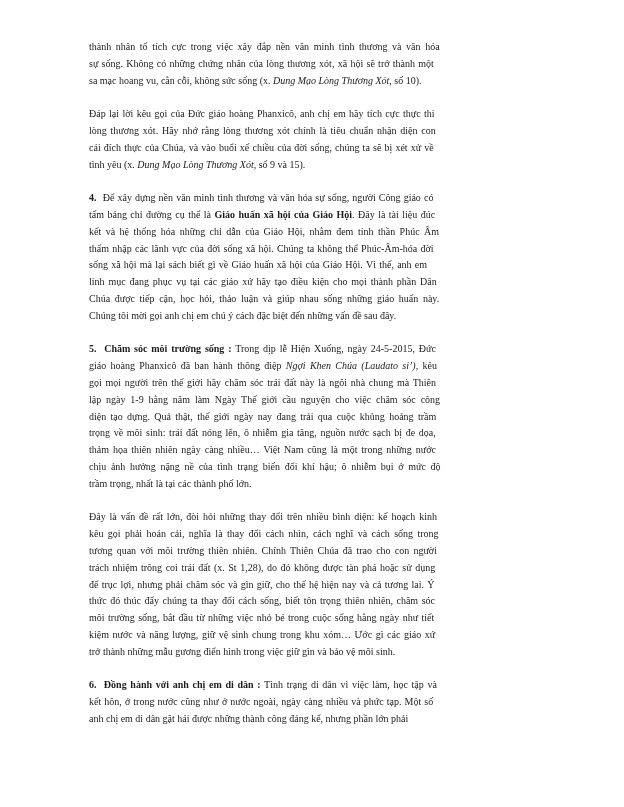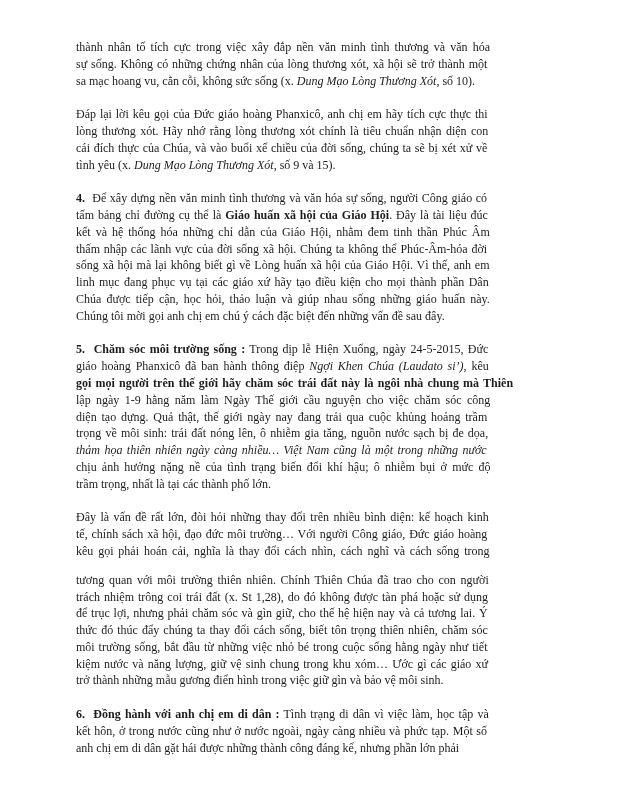--- a/index.html
+++ b/index.html
@@ -6,25 +6,25 @@
   .page {
     position: relative;
     width: 624px;
     height: 807px;
     background: #ffffff;
     overflow: hidden;
     font-family: "Liberation Serif", "DejaVu Serif", serif;
   }
   .text-block {
     position: absolute;
-    left: 76px;
+    left: 89px;
     top: 39px;
     width: 471px;
     color: #1c1c1c;
-    font-size: 12px;
+    font-size: 10px;
     line-height: 16.8px;
     text-rendering: optimizeLegibility;
   }
   .para { margin: 0 0 16.8px 0; }
   .para:last-child { margin-bottom: 0; }
   .line { white-space: nowrap; overflow: visible; }
   .line .m { display: inline-block; white-space: nowrap; }
   .b  { font-weight: bold; }
   .i  { font-style: italic; }
 </style>
@@ -42,41 +42,40 @@
         <div class="line" style="word-spacing: 0.895221px;"><span class="m"><span>Đáp lại lời kêu gọi của Đức giáo hoàng Phanxicô, anh chị em hãy tích cực thực thi</span></span></div>
         <div class="line" style="word-spacing: 1.30417px;"><span class="m"><span>lòng thương xót. Hãy nhớ rằng lòng thương xót chính là tiêu chuẩn nhận diện con</span></span></div>
         <div class="line" style="word-spacing: 0.650493px;"><span class="m"><span>cái đích thực của Chúa, và vào buổi xế chiều của đời sống, chúng ta sẽ bị xét xử về</span></span></div>
         <div class="line"><span class="m"><span>tình yêu (x. </span><span class="i">Dung Mạo Lòng Thương Xót</span><span>, số 9 và 15).</span></span></div>
       </div>
       <div class="para">
         <div class="line" style="word-spacing: 0.616319px;"><span class="m"><span class="b">4.</span><span>&nbsp; Để xây dựng nền văn minh tình thương và văn hóa sự sống, người Công giáo có</span></span></div>
         <div class="line" style="word-spacing: 0.96875px;"><span class="m"><span>tấm bảng chỉ đường cụ thể là </span><span class="b">Giáo huấn xã hội của Giáo Hội</span><span>. Đây là tài liệu đúc</span></span></div>
         <div class="line" style="word-spacing: 1.98047px;"><span class="m"><span>kết và hệ thống hóa những chỉ dẫn của Giáo Hội, nhằm đem tinh thần Phúc Âm</span></span></div>
         <div class="line" style="word-spacing: 0.757292px;"><span class="m"><span>thấm nhập các lãnh vực của đời sống xã hội. Chúng ta không thể Phúc-Âm-hóa đời</span></span></div>
-        <div class="line" style="word-spacing: 0.743421px;"><span class="m"><span>sống xã hội mà lại không biết gì về Lòng huấn xã hội của Giáo Hội. Vì thế, anh em</span></span></div>
+        <div class="line" style="word-spacing: 0.743421px;"><span class="m"><span>sống xã hội mà lại sách biết gì về Giáo huấn xã hội của Giáo Hội. Vì thế, anh em</span></span></div>
         <div class="line" style="word-spacing: 1.36949px;"><span class="m"><span>linh mục đang phục vụ tại các giáo xứ hãy tạo điều kiện cho mọi thành phần Dân</span></span></div>
         <div class="line" style="word-spacing: 2.13229px;"><span class="m"><span>Chúa được tiếp cận, học hỏi, thảo luận và giúp nhau sống những giáo huấn này.</span></span></div>
         <div class="line"><span class="m"><span>Chúng tôi mời gọi anh chị em chú ý cách đặc biệt đến những vấn đề sau đây.</span></span></div>
       </div>
       <div class="para">
         <div class="line" style="word-spacing: 1.32708px;"><span class="m"><span class="b">5.&nbsp; Chăm sóc môi trường sống :</span><span> Trong dịp lễ Hiện Xuống, ngày 24-5-2015, Đức</span></span></div>
         <div class="line" style="word-spacing: 1.82332px;"><span class="m"><span>giáo hoàng Phanxicô đã ban hành thông điệp </span><span class="i">Ngợi Khen Chúa (Laudato si’)</span><span>, kêu</span></span></div>
-        <div class="line" style="word-spacing: 1.20221px; font-weight: bold;"><span class="m"><span>gọi mọi người trên thế giới hãy chăm sóc trái đất này là ngôi nhà chung mà Thiên</span></span></div>
+        <div class="line" style="word-spacing: 1.20221px;"><span class="m"><span>gọi mọi người trên thế giới hãy chăm sóc trái đất này là ngôi nhà chung mà Thiên</span></span></div>
         <div class="line" style="word-spacing: 2.34896px;"><span class="m"><span>lập ngày 1-9 hằng năm làm Ngày Thế giới cầu nguyện cho việc chăm sóc công</span></span></div>
         <div class="line" style="word-spacing: 1.83229px;"><span class="m"><span>diện tạo dựng. Quả thật, thế giới ngày nay đang trải qua cuộc khủng hoảng trầm</span></span></div>
         <div class="line" style="word-spacing: 1.14154px;"><span class="m"><span>trọng về môi sinh: trái đất nóng lên, ô nhiễm gia tăng, nguồn nước sạch bị đe dọa,</span></span></div>
-        <div class="line" style="word-spacing: 1.42299px; font-style: italic;"><span class="m"><span>thảm họa thiên nhiên ngày càng nhiều… Việt Nam cũng là một trong những nước</span></span></div>
+        <div class="line" style="word-spacing: 1.42299px;"><span class="m"><span>thảm họa thiên nhiên ngày càng nhiều… Việt Nam cũng là một trong những nước</span></span></div>
         <div class="line" style="word-spacing: 2.18842px; font-family: Liberation Serif, serif;"><span class="m"><span>chịu ảnh hưởng nặng nề của tình trạng biến đổi khí hậu; ô nhiễm bụi ở mức độ</span></span></div>
         <div class="line"><span class="m"><span>trầm trọng, nhất là tại các thành phố lớn.</span></span></div>
       </div>
       <div class="para">
         <div class="line" style="word-spacing: 1.41268px;"><span class="m"><span>Đây là vấn đề rất lớn, đòi hỏi những thay đổi trên nhiều bình diện: kế hoạch kinh</span></span></div>
-        <div class="line" style="word-spacing: 0.834375px;"><span class="m"><span>tế, chính sách xã hội, đạo đức môi trường… Với người Công giáo, Đức giáo hoàng</span></span></div>
         <div class="line" style="word-spacing: 1.85254px;"><span class="m"><span>kêu gọi phải hoán cải, nghĩa là thay đổi cách nhìn, cách nghĩ và cách sống trong</span></span></div>
-        <div class="line" style="word-spacing: 1.69978px; margin-top: 12px;"><span class="m"><span>tương quan với môi trường thiên nhiên. Chính Thiên Chúa đã trao cho con người</span></span></div>
+        <div class="line" style="word-spacing: 1.69978px;"><span class="m"><span>tương quan với môi trường thiên nhiên. Chính Thiên Chúa đã trao cho con người</span></span></div>
         <div class="line" style="word-spacing: 1.01746px;"><span class="m"><span>trách nhiệm trông coi trái đất (x. St 1,28), do đó không được tàn phá hoặc sử dụng</span></span></div>
         <div class="line" style="word-spacing: 0.779605px;"><span class="m"><span>để trục lợi, nhưng phải chăm sóc và gìn giữ, cho thế hệ hiện nay và cả tương lai. Ý</span></span></div>
         <div class="line" style="word-spacing: 1.04785px;"><span class="m"><span>thức đó thúc đẩy chúng ta thay đổi cách sống, biết tôn trọng thiên nhiên, chăm sóc</span></span></div>
         <div class="line" style="word-spacing: 0.887695px;"><span class="m"><span>môi trường sống, bắt đầu từ những việc nhỏ bé trong cuộc sống hằng ngày như tiết</span></span></div>
         <div class="line" style="word-spacing: 1.08008px;"><span class="m"><span>kiệm nước và năng lượng, giữ vệ sinh chung trong khu xóm… Ước gì các giáo xứ</span></span></div>
         <div class="line"><span class="m"><span>trở thành những mẫu gương điển hình trong việc giữ gìn và bảo vệ môi sinh.</span></span></div>
       </div>
       <div class="para">
         <div class="line" style="word-spacing: 1.18203px;"><span class="m"><span class="b">6.&nbsp; Đồng hành với anh chị em di dân :</span><span> Tình trạng di dân vì việc làm, học tập và</span></span></div>
         <div class="line" style="word-spacing: 0.608456px;"><span class="m"><span>kết hôn, ở trong nước cũng như ở nước ngoài, ngày càng nhiều và phức tạp. Một số</span></span></div>

